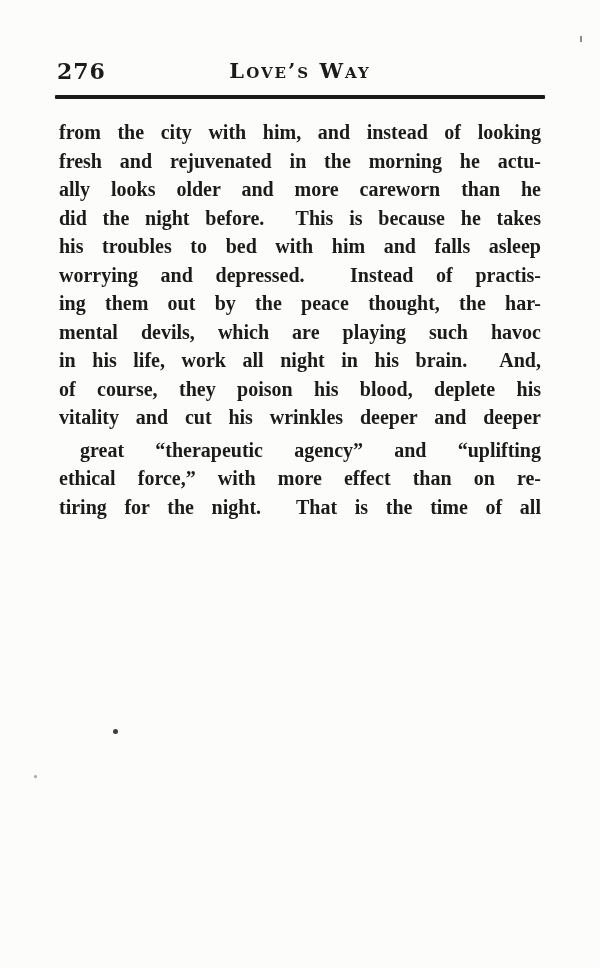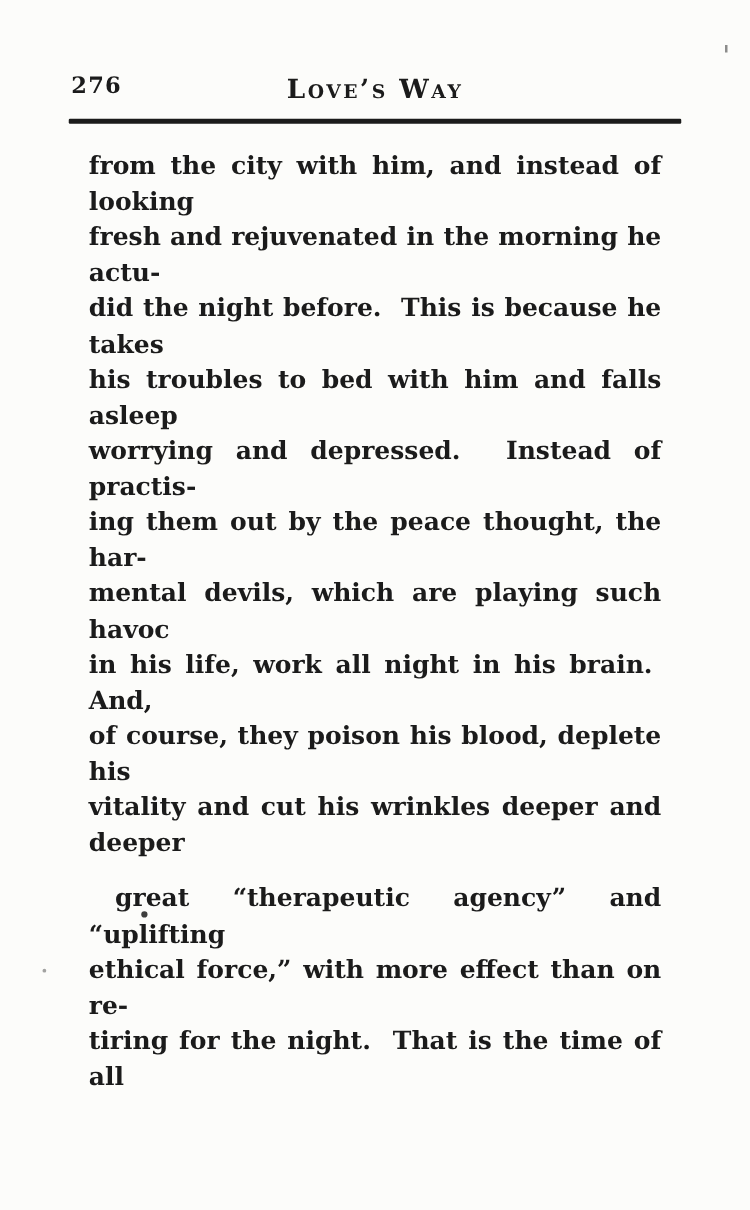--- a/index.html
+++ b/index.html
@@ -22,21 +22,21 @@
     position:relative;
   }
   .running-head{
     position:relative;
     height:30px;
   }
   .page-number{
     position:absolute;
     left:2px;
     top:0;
-    font-size:18px;
+    font-size:22px;
     font-weight:bold;
     letter-spacing:1px;
   }
   .head-title{
     position:absolute;
     left:0;right:0;
     top:0;
     text-align:center;
     font-size:21px;
     font-weight:bold;
@@ -50,21 +50,21 @@
     border-radius:1px;
     margin-top:7px;
   }
   .body-text{
     margin-top:19px;
     width:490px;
     font-size:20px;
     font-weight:bold;
     line-height:28.5px;
   }
-  .para{margin:16px;}
+  .para{margin:4px;font-family:Liberation Serif, serif;}
   .line{
     text-align:justify;
     text-align-last:justify;
     white-space:pre-wrap;
   }
   .line.last{
     text-align-last:left;
   }
   .para.indent .line:first-child{
     text-indent:21px;
@@ -92,20 +92,21 @@
 <div class="page">
   <div class="running-head">
     <span class="page-number">276</span>
     <span class="head-title">Love’s Way</span>
   </div>
   <div class="head-rule"></div>
   <div class="body-text" id="body-text">
       <div class="para">
         <div class="line">from the city with him, and instead of looking</div>
         <div class="line">fresh and rejuvenated in the morning he actu-</div>
+        <div class="line">ally looks older and more careworn than he</div>
         <div class="line">did the night before.&nbsp; This is because he takes</div>
         <div class="line">his troubles to bed with him and falls asleep</div>
         <div class="line">worrying and depressed.&nbsp; Instead of practis-</div>
         <div class="line">ing them out by the peace thought, the har-</div>
         <div class="line">mental devils, which are playing such havoc</div>
         <div class="line">in his life, work all night in his brain.&nbsp; And,</div>
         <div class="line">of course, they poison his blood, deplete his</div>
         <div class="line">vitality and cut his wrinkles deeper and deeper</div>
       </div>
       <div class="para indent">

